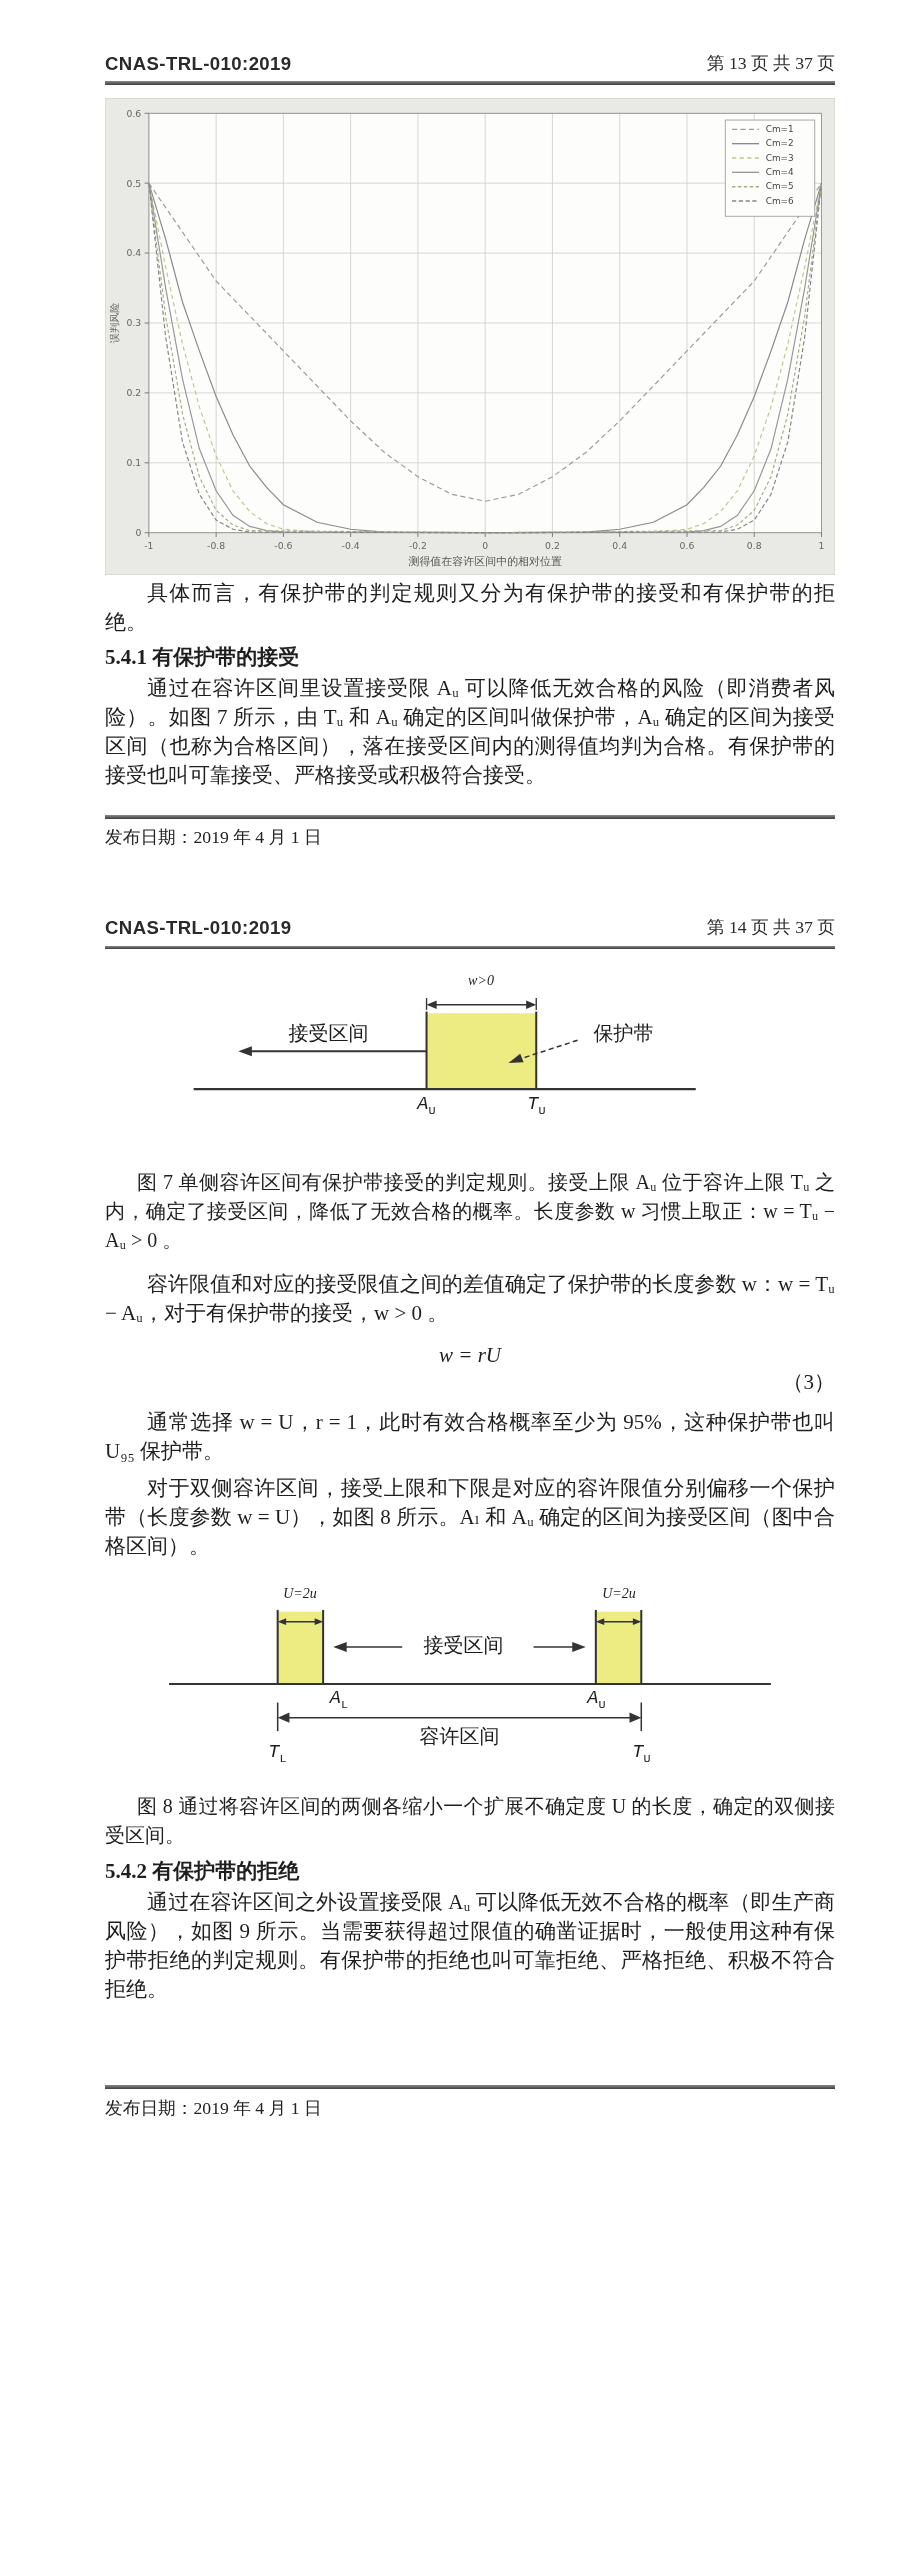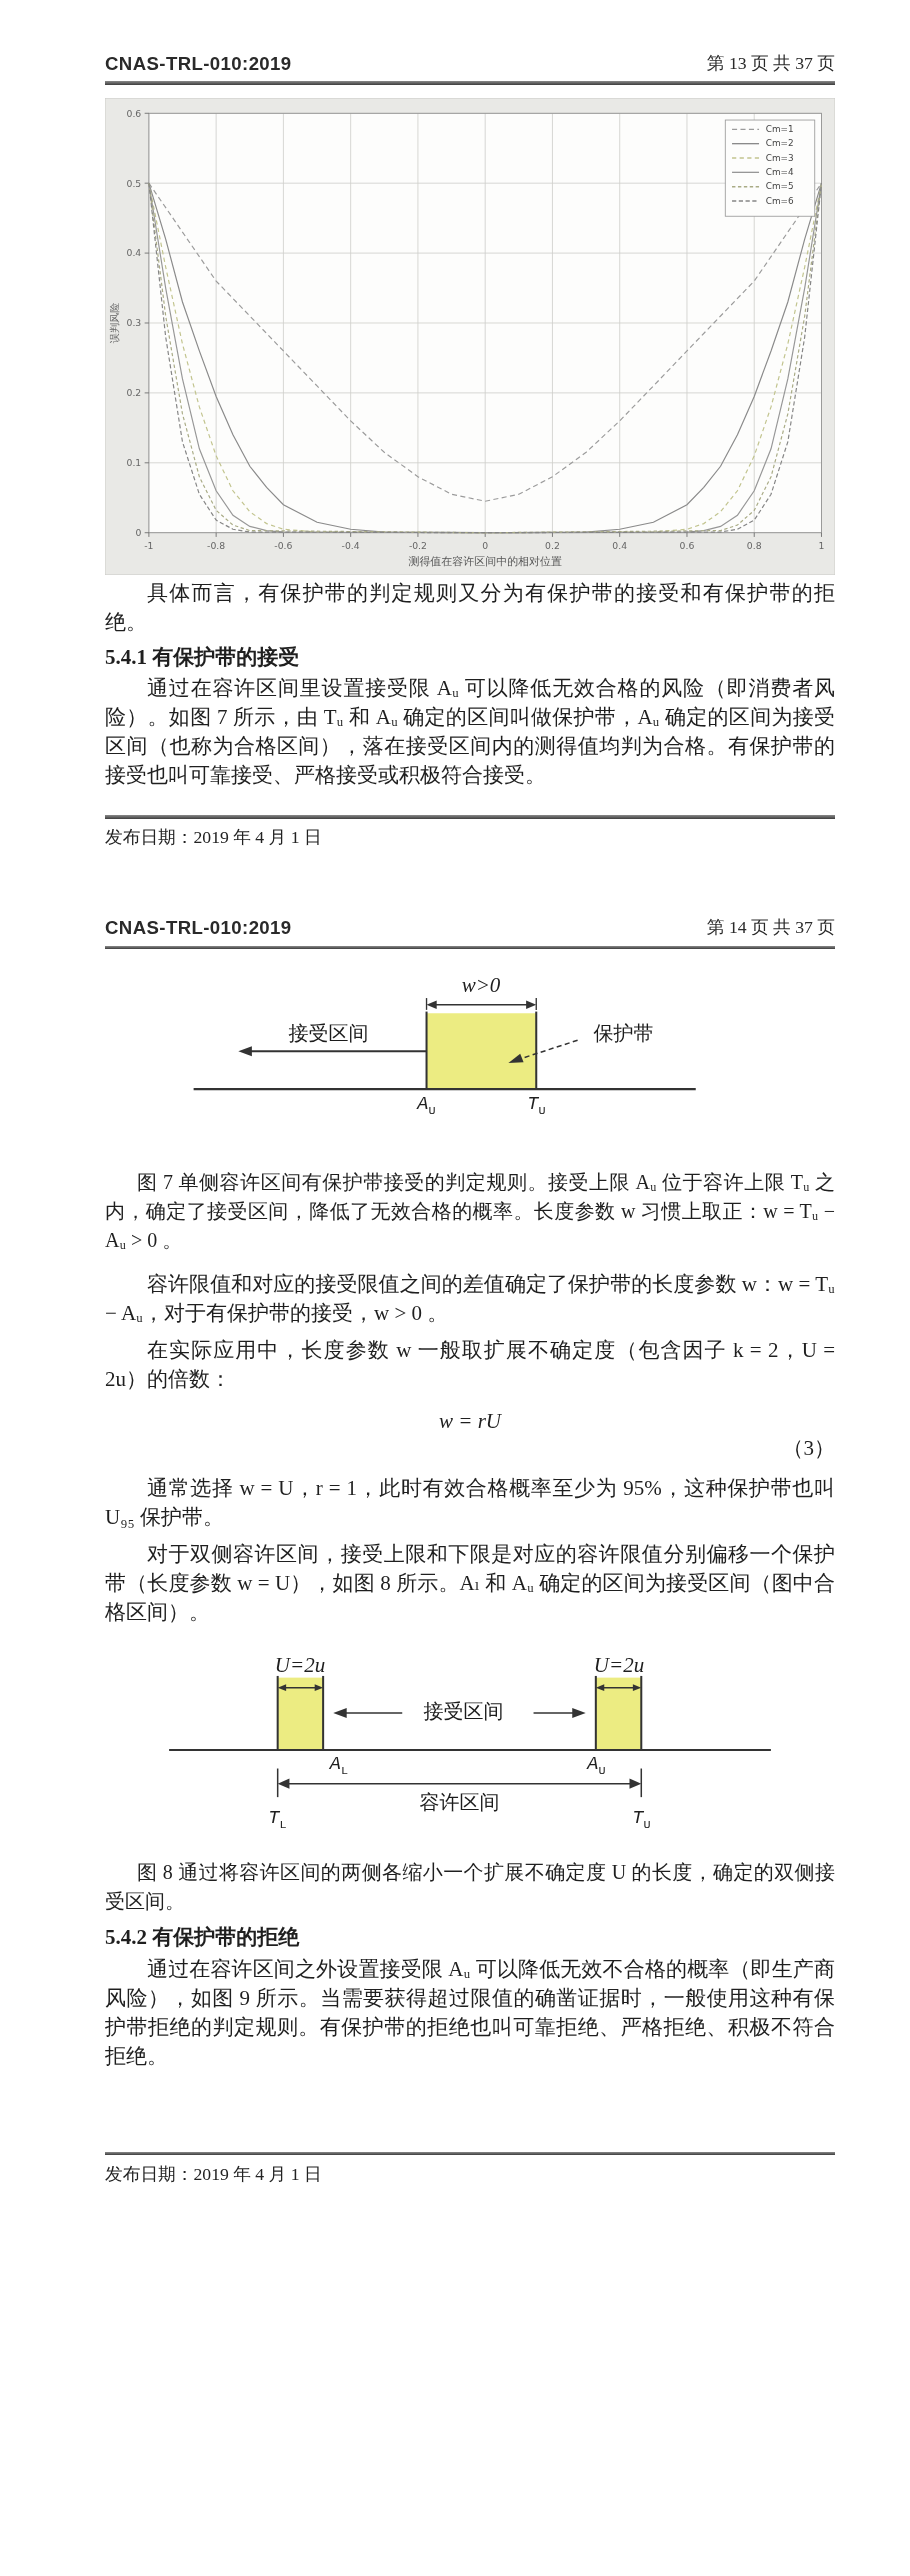--- a/index.html
+++ b/index.html
@@ -22,21 +22,21 @@
   
   .eq-row{display:flex;align-items:center;font-size:21px;margin:15px 0 11.8px 0;flex-direction:column;}
   .eq-spacer{flex:1;}
   .eq-formula{font-style:italic;font-family:"Liberation Serif",serif;}
   .eq-number{margin-left:auto;}
   
   .diagram{position:relative;margin:22px 0 3.4px 0;}
   .diagram .lbl{position:absolute;font-size:20px;color:#1c1c1c;text-align:center;}
   .diagram .math{position:absolute;font-size:18.6px;font-style:italic;text-align:center;font-family:Liberation Mono, monospace;}
   .diagram .math sub{font-size:11.8px;font-style:normal;}
-  .diagram .dimlbl{position:absolute;font-size:21px;font-style:italic;text-align:center;}
+  .diagram .dimlbl{position:absolute;font-size:14px;font-style:italic;text-align:center;}
   svg text{font-family:"DejaVu Sans","Liberation Sans",sans-serif;}
 </style>
 </head>
 <body>
 
 <div class="page" style="padding-top:44px;">
   <div class="content">
     <div class="hdr-row">
       <span class="hdr-doc">CNAS-TRL-010:2019</span>
       <span class="hdr-page">第 13 页 共 37 页</span>
@@ -165,21 +165,20 @@
       </svg>
       <div class="dimlbl" style="left:321px;width:110px;top:1.7px;">w&gt;0</div>
       <div class="lbl" style="left:160px;width:127px;top:49px;">接受区间</div>
       <div class="lbl" style="left:472px;width:93px;top:49px;">保护带</div>
       <div class="math" style="left:296px;width:51px;top:123px;">A<sub>U</sub></div>
       <div class="math" style="left:406px;width:51px;top:123px;">T<sub>U</sub></div>
     </div>
     <div class="caption2">图 7 单侧容许区间有保护带接受的判定规则。接受上限 Aᵤ 位于容许上限 Tᵤ 之内，确定了接受区间，降低了无效合格的概率。长度参数 w 习惯上取正：w = Tᵤ − Aᵤ &gt; 0 。</div>
 
     <p class="para indent" style="margin-top:11.8px;">容许限值和对应的接受限值之间的差值确定了保护带的长度参数 w：w = Tᵤ − Aᵤ，对于有保护带的接受，w &gt; 0 。</p>
-    <p class="para indent" style="margin-top:8.4px;">在实际应用中，长度参数 w 一般取扩展不确定度（包含因子 k = 2，U = 2u）的倍数：</p>
 
     <div class="eq-row">
       <span class="eq-spacer"></span>
       <span class="eq-formula">w = rU</span>
       <span class="eq-number">（3）</span>
     </div>
 
     <p class="para indent">通常选择 w = U，r = 1，此时有效合格概率至少为 95%，这种保护带也叫 U₉₅ 保护带。</p>
     <p class="para indent" style="margin-top:8.4px;">对于双侧容许区间，接受上限和下限是对应的容许限值分别偏移一个保护带（长度参数 w = U），如图 8 所示。Aₗ 和 Aᵤ 确定的区间为接受区间（图中合格区间）。</p>
 

